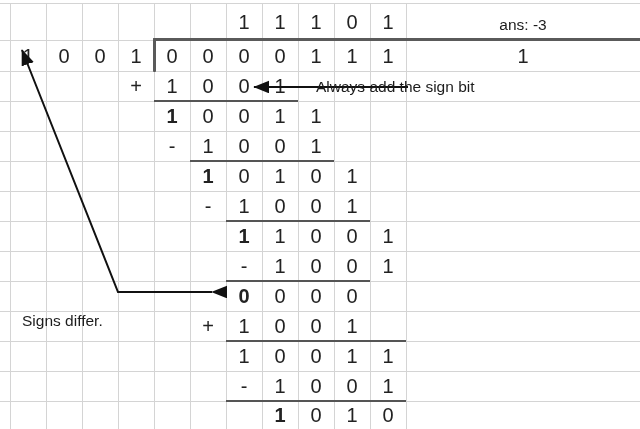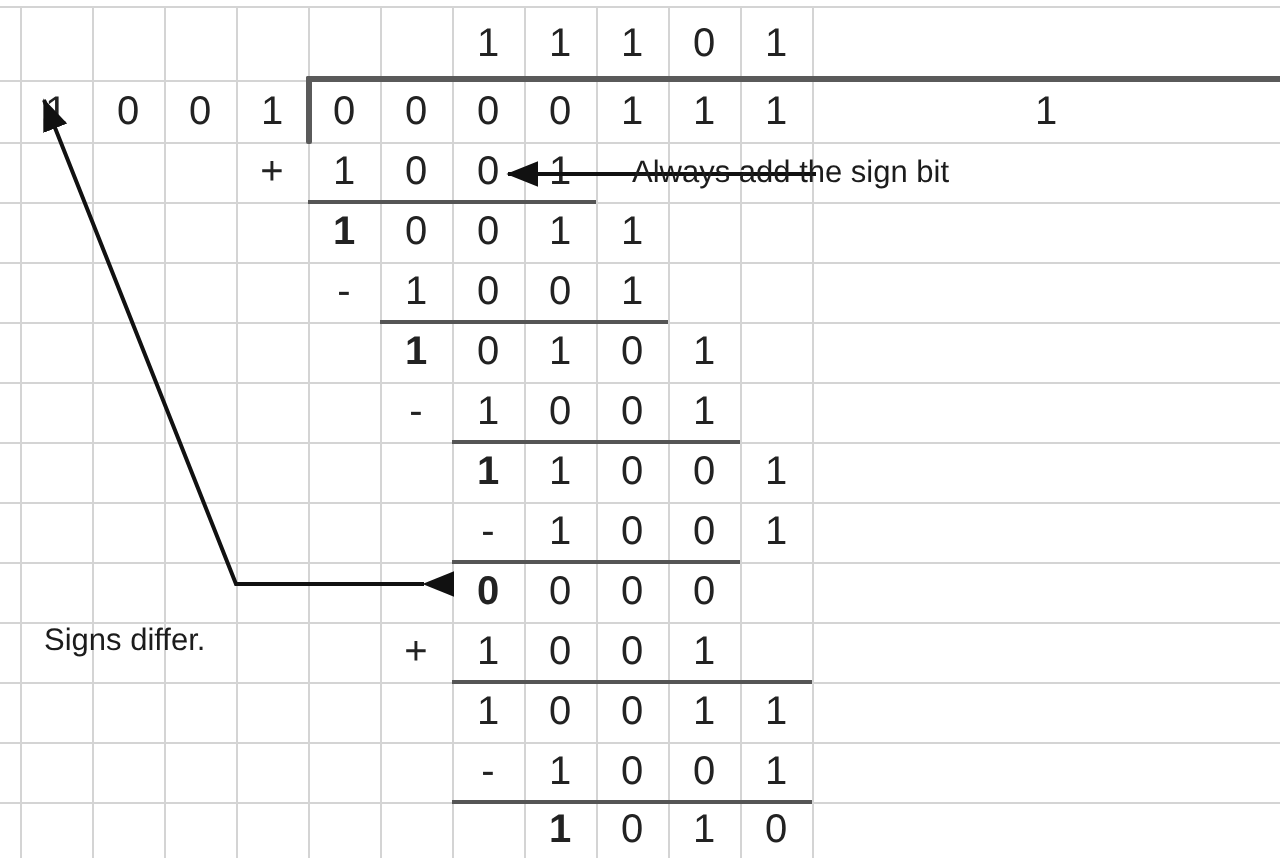--- a/index.html
+++ b/index.html
@@ -165,18 +165,19 @@
   <svg class="arrows" id="arrow-layer">
     <defs>
       <marker id="ah" markerWidth="9" markerHeight="9" refX="7.6" refY="3.2" orient="auto" markerUnits="strokeWidth">
         <path d="M0,0 L8,3.2 L0,6.4 z" fill="#111"></path>
       </marker>
     </defs>
     <path id="arrow-sign-bit" fill="none" stroke="#111" stroke-width="2" marker-end="url(#ah)" d="M408,87 L254,87"></path>
     <path id="arrow-signs-differ" fill="none" stroke="#111" stroke-width="2" marker-end="url(#ah)" marker-start="url(#ah)" d="M212,292 L118,292 L22,50"></path>
   </svg>
 
+  <div class="note center" id="note-answer" style="left:406px;top:17px;width:234px;">ans: -3</div>
 
   <div class="note" id="note-signbit" style="left:316px;top:79px;">Always add the sign bit</div>
 
   <div class="note" id="note-signsdiffer" style="left:22px;top:313px;">Signs differ.</div>
 
 </div>
 
 </body></html>

